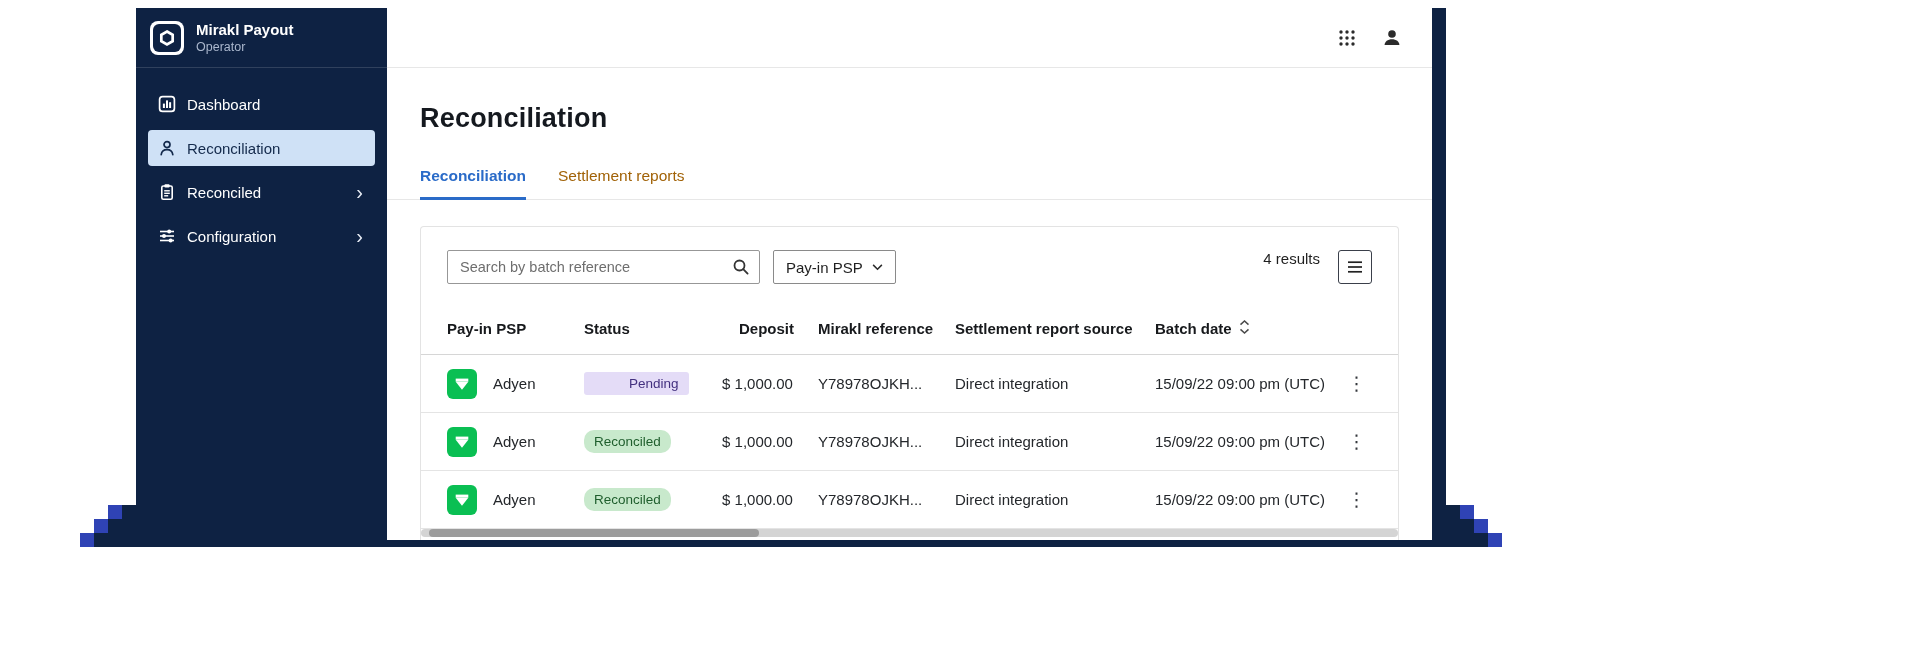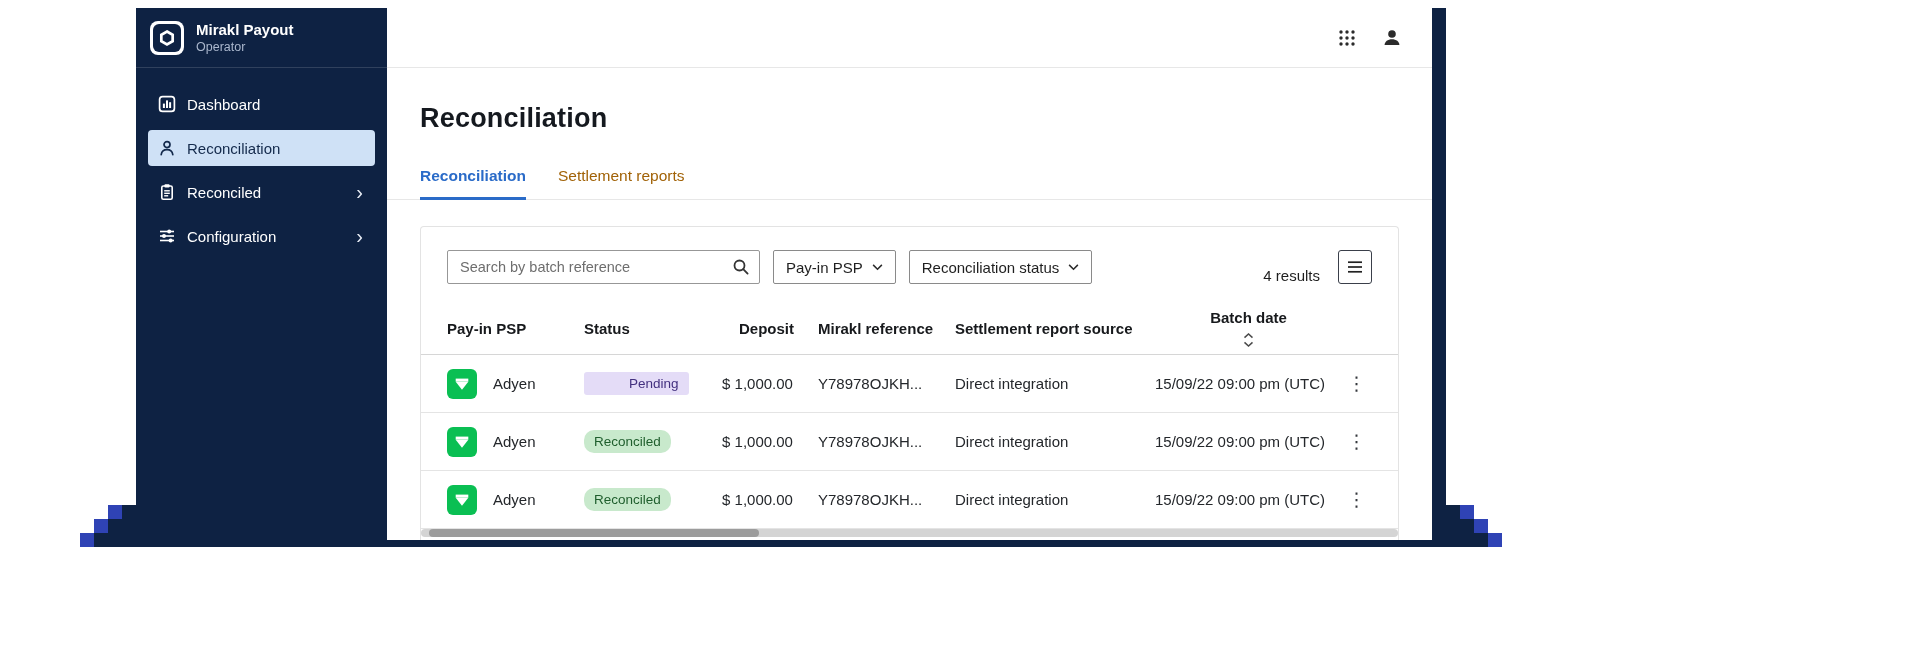--- a/index.html
+++ b/index.html
@@ -32,35 +32,35 @@
   .topbar { height:60px; flex-shrink:0; border-bottom:1px solid #e7e7e7; display:flex; align-items:center; justify-content:flex-end; gap:26px; padding:0 30px; }
   .topbar .tb-icon { display:flex; align-items:center; justify-content:center; background:none; border:none; padding:0; cursor:pointer; }
 
   .page-title { margin:35px 33px 0; font-size:27px; line-height:30px; font-weight:600; color:#15191f; letter-spacing:0.2px; }
   .tabs { margin-top:34px; padding:0 33px; border-bottom:1px solid #e7e7e7; display:flex; gap:32px; }
   .tab { font-size:15.5px; padding-bottom:12px; color:#a16207; cursor:pointer; border-bottom:3px solid transparent; margin-bottom:-1px; }
   .tab.active { color:#2a6bc8; font-weight:600; border-bottom-color:#2a6bc8; }
 
   
   .card { margin:26px 33px 0; height:315px; border:1px solid #e3e3e3; border-bottom:none; border-radius:4px 4px 0 0; display:flex; flex-direction:column; overflow:hidden; background:#fff; }
-  .filters { display:flex; align-items:flex-end; padding:23px 26px 18px; gap:13px; flex-shrink:0; }
+  .filters { display:flex; align-items:flex-start; padding:23px 26px 18px; gap:13px; flex-shrink:0; }
   .search { position:relative; width:313px; flex-shrink:0; }
   .search input { width:100%; height:34px; border:1px solid #979797; border-radius:2px; padding:0 38px 0 12px; font-size:14.5px; color:#333; font-family:"Liberation Sans", sans-serif; }
   .search input::placeholder { color:#6e6e6e; }
   .search .mag { position:absolute; right:10px; top:8px; }
   .dd { height:34px; border:1px solid #8a8a8a; border-radius:2px; background:#fff; display:flex; align-items:center; gap:9px; padding:0 12px; font-size:15px; color:#1f1f1f; cursor:pointer; font-family:"Liberation Sans", sans-serif; }
   .spacer { flex:1; }
   .results { font-size:15px; color:#1f1f1f; margin-right:5px; white-space:nowrap; }
   .view-btn { width:34px; height:34px; border:1px solid #3a3f4a; border-radius:3px; background:#fff; display:flex; align-items:center; justify-content:center; cursor:pointer; flex-shrink:0; }
 
   .grid { display:grid; grid-template-columns:137px 137px 97px 137px 200px 187px 1fr; align-items:center; padding:0 26px; }
   .thead { height:53px; border-bottom:1px solid #d6d6d6; flex-shrink:0; }
   .th { font-size:15px; font-weight:bold; color:#17191c; }
   .th-num { text-align:right; padding-right:24px; }
-  .th-sort { display:flex; align-items:center; gap:7px;flex-direction:column; }
+  .th-sort { display:flex; gap:7px; }
   .trow { height:58px; border-bottom:1px solid #e4e4e4; flex-shrink:0; }
   .trow:last-of-type { border-bottom:none; }
   .cell { font-size:15px; color:#24272b; white-space:nowrap; overflow:hidden; }
   .cell-psp { display:flex; align-items:center; gap:16px; }
   .cell-num { text-align:center; padding-right:24px; }
   .cell-actions { display:flex; justify-content:flex-end; }
   .adyen-logo { width:30px; height:30px; border-radius:6px; background:#0abf53; display:flex; align-items:center; justify-content:center; flex-shrink:0; }
   .badge { display:inline-block; padding:4px 10px; border-radius:3px; font-size:13.5px; }
   .badge-pending { background:#e4dcf7; color:#43307f;padding-left:45px; }
   .badge-reconciled { background:#c8e9cc; color:#1f5e2d;border-radius:10px; }
@@ -202,26 +202,20 @@
             </span>
           </div>
 
           <button class="dd">
             <span>Pay-in PSP</span>
             <svg width="11" height="7" viewBox="0 0 12 8">
                 <path d="M1 1 L6 6 L11 1" fill="none" stroke="#2b2b2b" stroke-width="1.7"></path>
               </svg>
           </button>
 
-          <button class="dd">
-            <span>Reconciliation status</span>
-            <svg width="11" height="7" viewBox="0 0 12 8">
-                <path d="M1 1 L6 6 L11 1" fill="none" stroke="#2b2b2b" stroke-width="1.7"></path>
-              </svg>
-          </button>
 
           <div class="spacer"></div>
           <span class="results">4 results</span>
           <button class="view-btn">
             <svg width="16" height="14" viewBox="0 0 16 14">
               <line x1="1" y1="2.2" x2="15" y2="2.2" stroke="#222" stroke-width="1.7"></line>
               <line x1="1" y1="7" x2="15" y2="7" stroke="#222" stroke-width="1.7"></line>
               <line x1="1" y1="11.8" x2="15" y2="11.8" stroke="#222" stroke-width="1.7"></line>
             </svg>
           </button>

